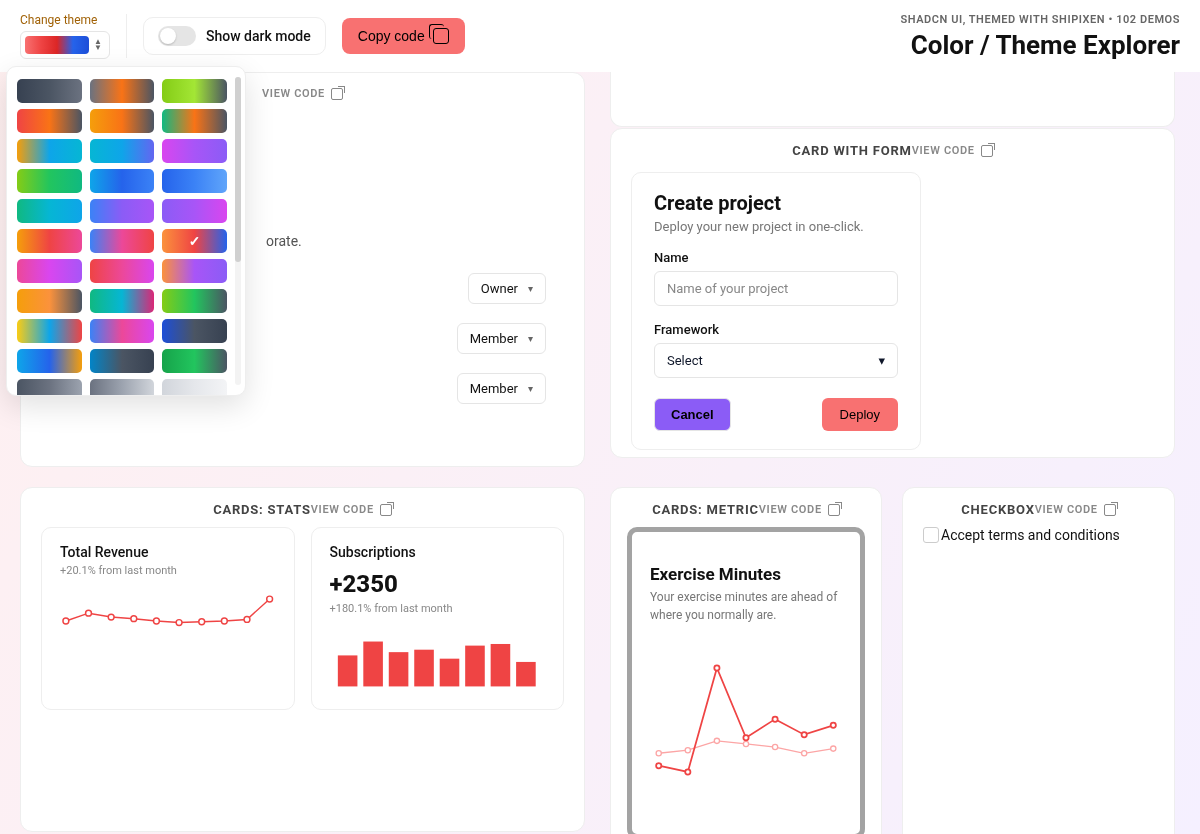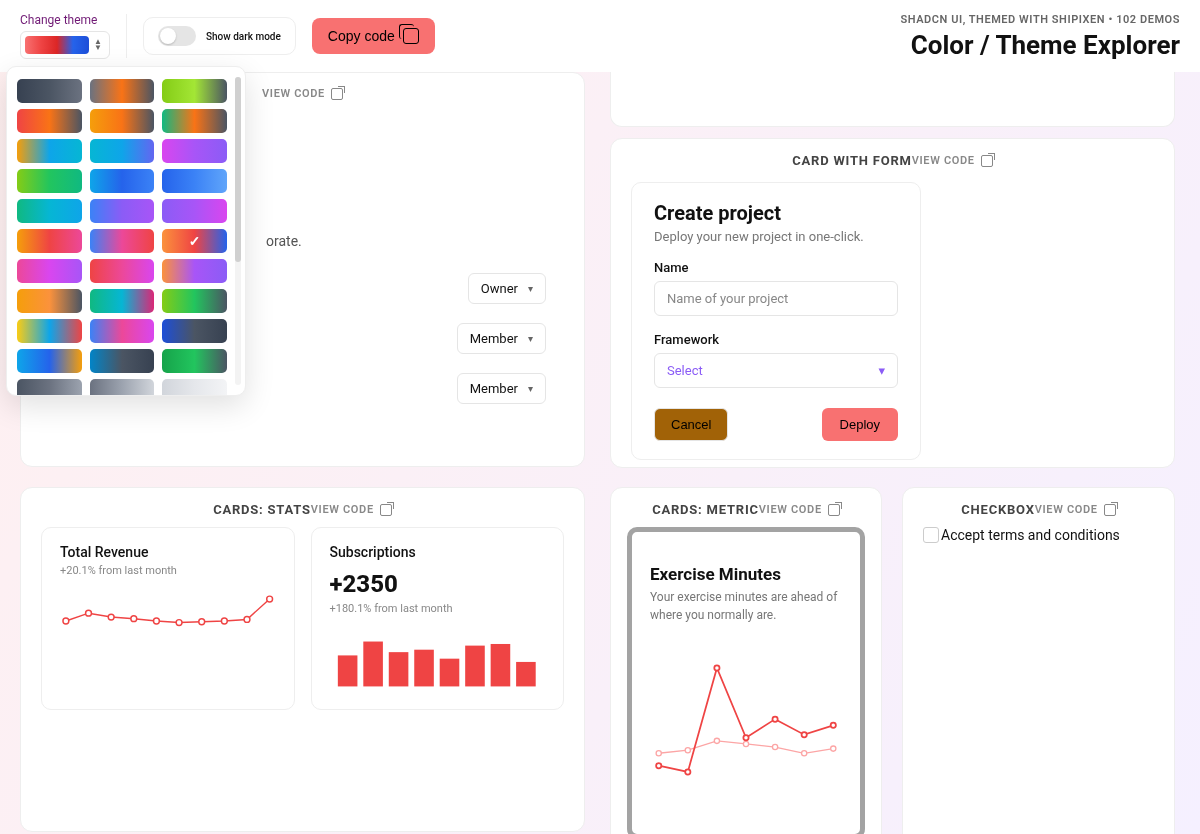--- a/index.html
+++ b/index.html
@@ -23,21 +23,21 @@
     gap: 16px;
     z-index: 5;
   }
   .change-theme-box {
     display: flex;
     flex-direction: column;
     gap: 4px;
   }
   .change-theme-label {
     font-size: 12px;
-    color: #701a75;
+    color: #a16207;
   }
   .swatch-select {
     width: 90px;
     height: 28px;
     border: 1px solid #e5e5e5;
     border-radius: 6px;
     display: flex;
     align-items: center;
     padding: 2px 4px;
     gap: 2px;
@@ -64,21 +64,21 @@
     border:1px solid #eee; border-radius:10px; padding:8px 14px;
   }
   .toggle {
     width:38px; height:20px; background:#e5e5e5; border-radius:999px;
     position:relative;
   }
   .toggle::after {
     content:""; position:absolute; left:2px; top:2px; width:16px; height:16px;
     background:#fff; border-radius:50%; box-shadow:0 1px 2px rgba(0,0,0,.2);
   }
-  .toggle-label { font-size:10px; font-weight:500; }
+  .toggle-label { font-size:14px; font-weight:500; }
   .btn-copy {
     background:#f87171; color:#000; font-weight:500; font-size:14px;
     border:none; border-radius:8px; padding:10px 16px;
     display:flex; align-items:center; gap:8px;
   }
   .icon-copy {
     width:16px; height:16px; border:1.5px solid #000; border-radius:3px;
     position:relative;
   }
   .icon-copy::before {
@@ -159,38 +159,38 @@
     border:1px solid #e5e5e5; border-radius:6px;
     padding:7px 12px; font-size:13px;
     display:flex; gap:10px; align-items:center; background:#fff;
   }
   #sec-team .chev-down { font-size:10px; color:#666; }
 
   
   #sec-topright { left:610px; top:0; width:565px; height:55px; border-top:none; border-top-left-radius:0; border-top-right-radius:0; }
 
   
-  #sec-form { left:610px; top:66px; width:565px; height:330px; }
+  #sec-form { left:610px; top:56px; width:565px; height:330px; }
   #sec-form .card {
     margin:8px 20px 16px; border:1px solid #eee; border-radius:10px;
     padding:18px 22px; width:290px;
   }
   .card h3 { font-size:20px; font-weight:700; }
   .card .sub { font-size:13px; color:#777; margin-top:4px; }
   .field-label { font-size:13px; font-weight:500; margin-top:16px; display:block; }
   .input, .select {
     width:100%; border:1px solid #e5e5e5; border-radius:6px;
     padding:9px 12px; font-size:13px; margin-top:6px; background:#fff;
     color:#888;
   }
-  .select { display:flex; justify-content:space-between; align-items:center; color:#8b5cf6; }
+  .select { display:flex; justify-content:space-between; align-items:center; color:#0f172a; }
   .card-actions { display:flex; justify-content:space-between; margin-top:20px; }
   .btn-outline {
-    border:1px solid #e5e5e5; background:#a16207; border-radius:6px;
-    padding:8px 16px; font-size:13px;
+    border:1px solid #e5e5e5; background:#8b5cf6; border-radius:6px;
+    padding:8px 16px; font-size:13px;font-weight:bold;
   }
   .btn-primary {
     background:#f87171; border:none; border-radius:6px;
     padding:8px 18px; font-size:13px; font-weight:500;
   }
 
   
   #sec-stats { left:20px; top:415px; width:565px; height:345px; }
   .stat-row { display:flex; gap:16px; padding:4px 20px; }
   .stat-card {

